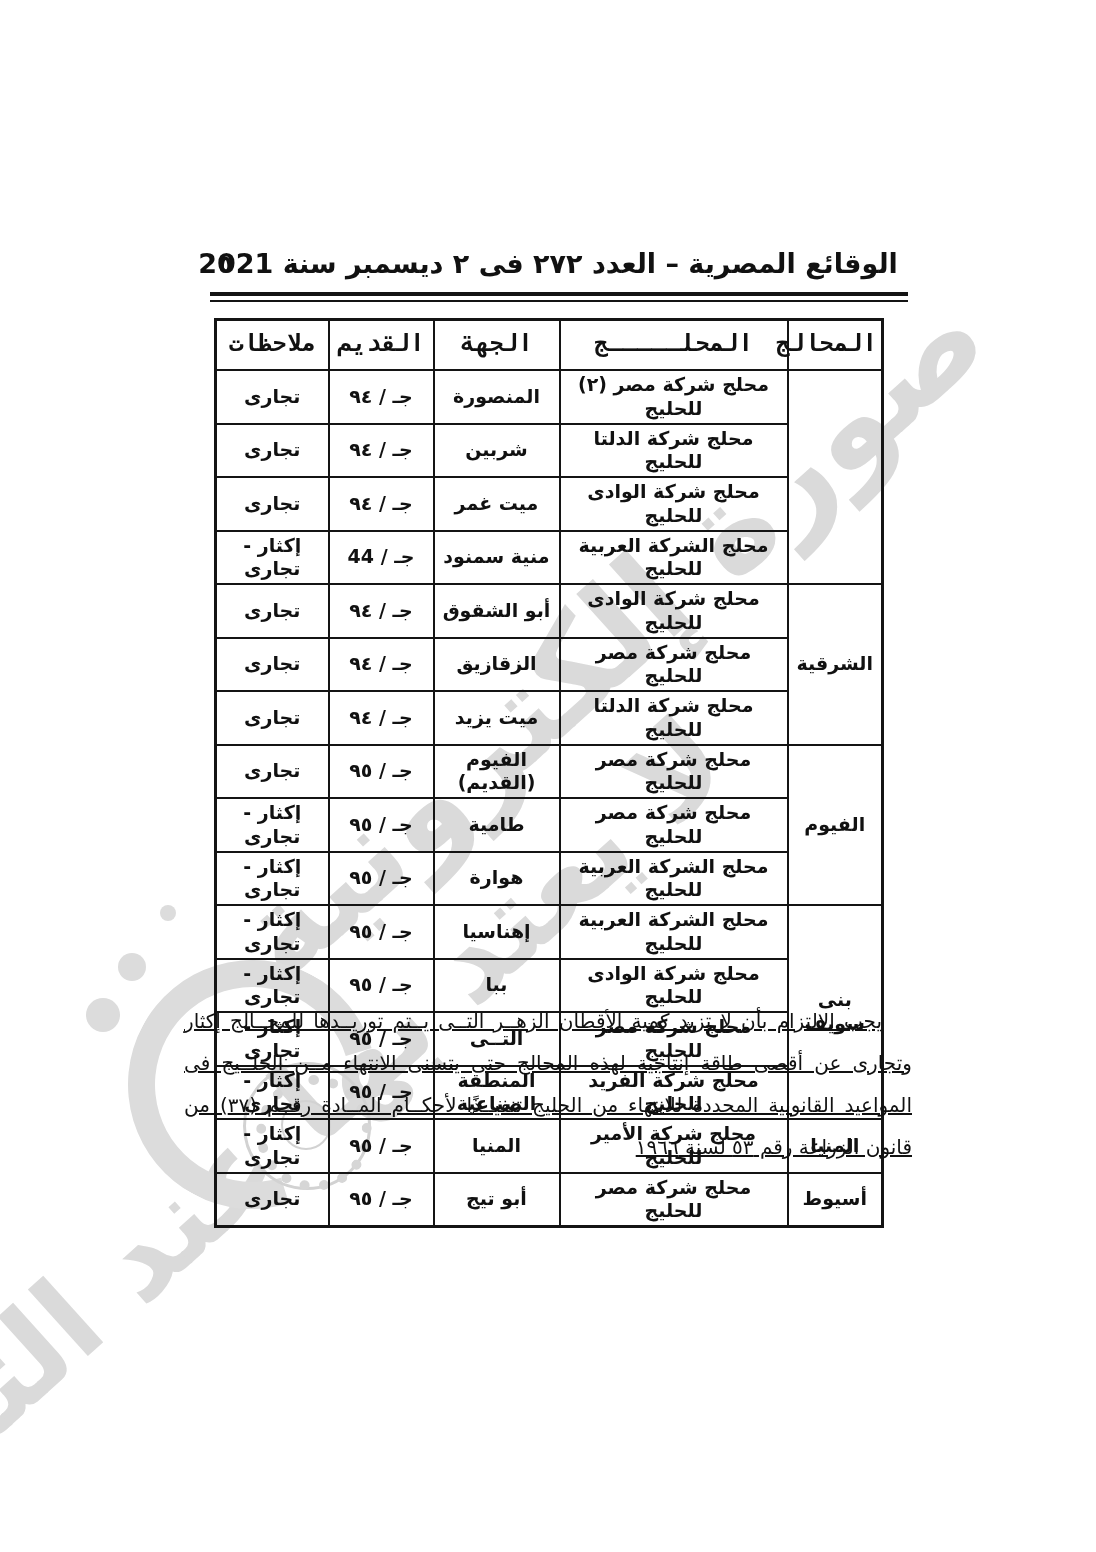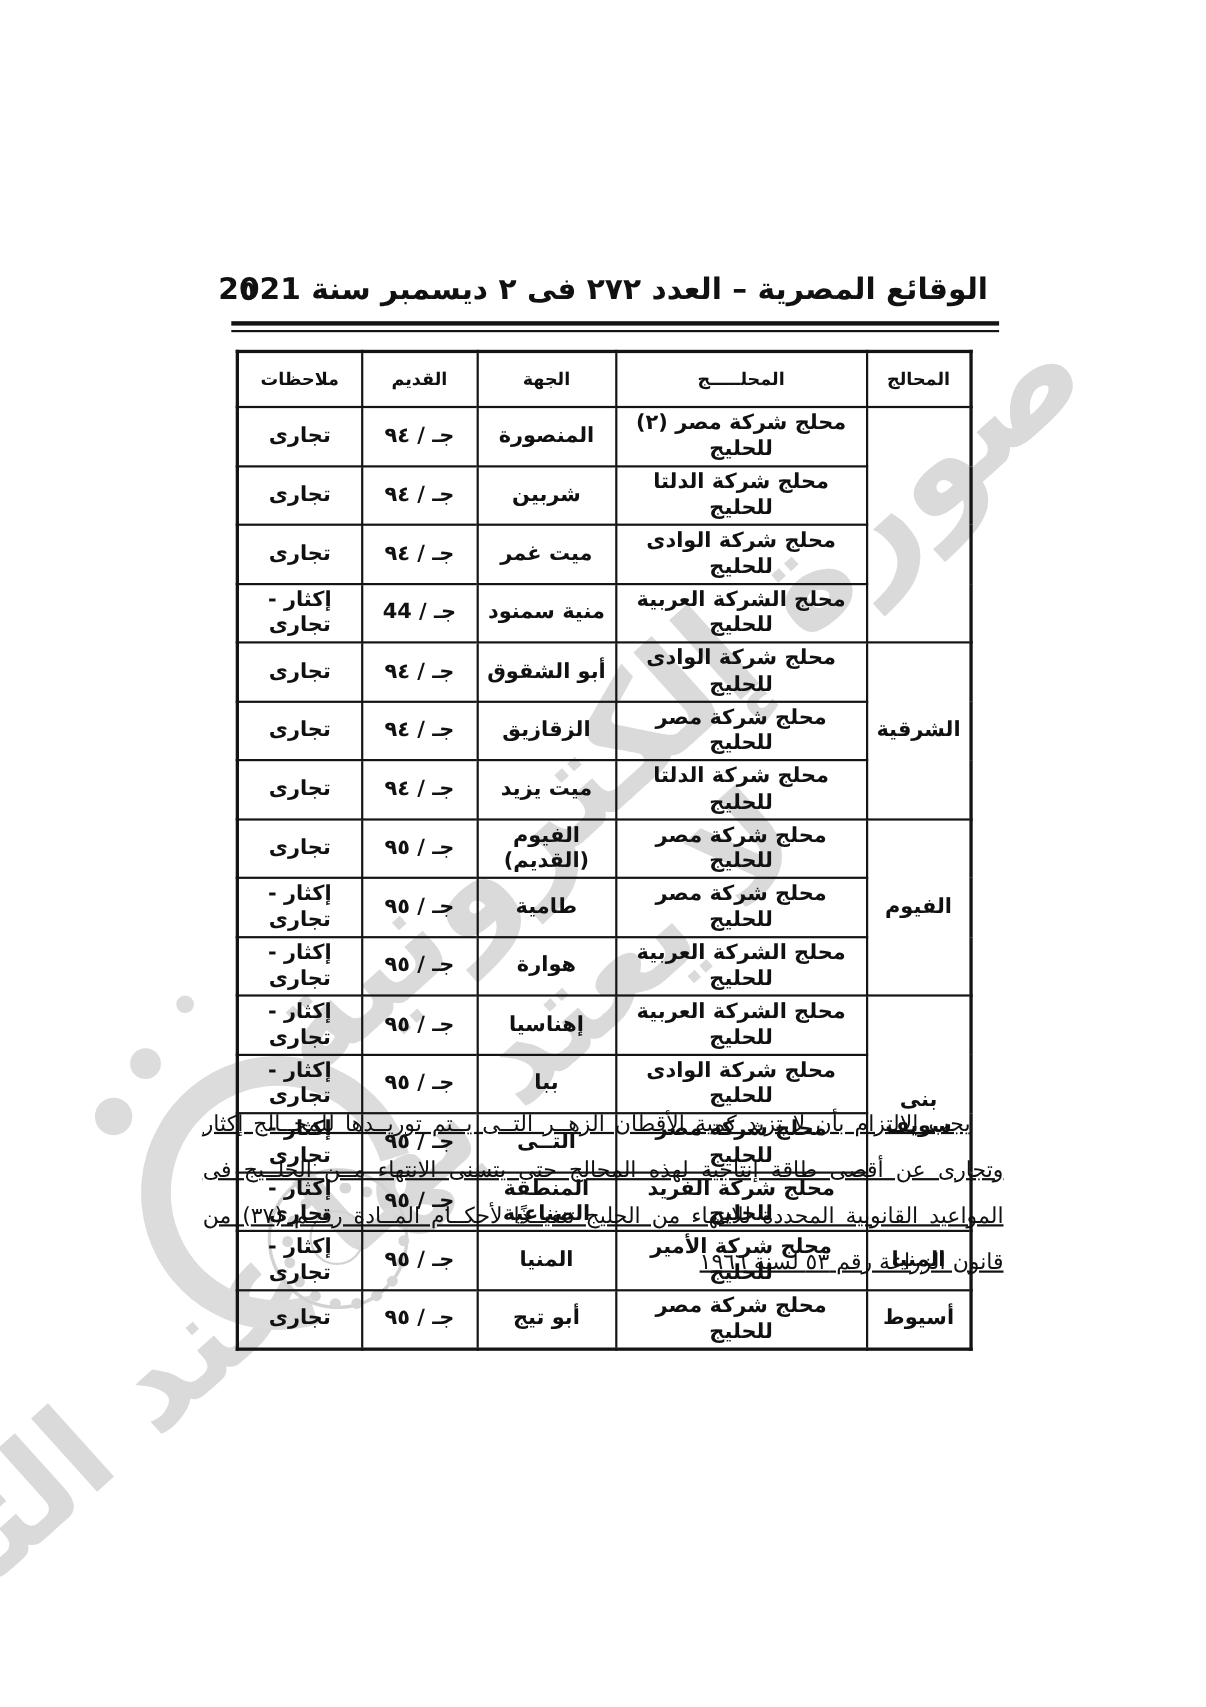--- a/index.html
+++ b/index.html
@@ -60,21 +60,21 @@
     border-collapse:collapse;table-layout:fixed;
     width:667px;height:694px;
     background:transparent;
   }
   table.gins th,table.gins td{
     border:2.5px solid #141414;
     font-weight:bold;text-align:center;vertical-align:middle;
     padding:2px 4px;font-size:19px;line-height:1.25;
   }
   table.gins{border:3.5px solid #141414;}
-  table.gins th{font-size:16px;height:44px;}
+  table.gins th{font-size:24px;height:44px;font-family:Liberation Mono, monospace;}
   col.c-gov{width:95px;}
   col.c-gin{width:228px;}
   col.c-dist{width:126px;}
   col.c-var{width:105px;}
   col.c-note{width:113px;}
   td.gin{text-align:right;padding-right:13px;font-size:19px;}
   td.gov{font-size:19px;}
   
   .body-text{
     position:absolute;top:1000px;right:184px;width:728px;z-index:1;

